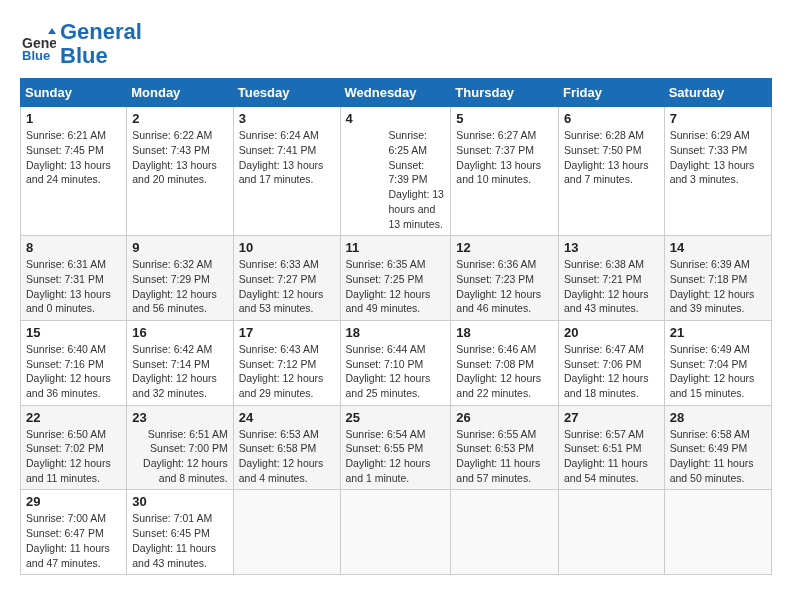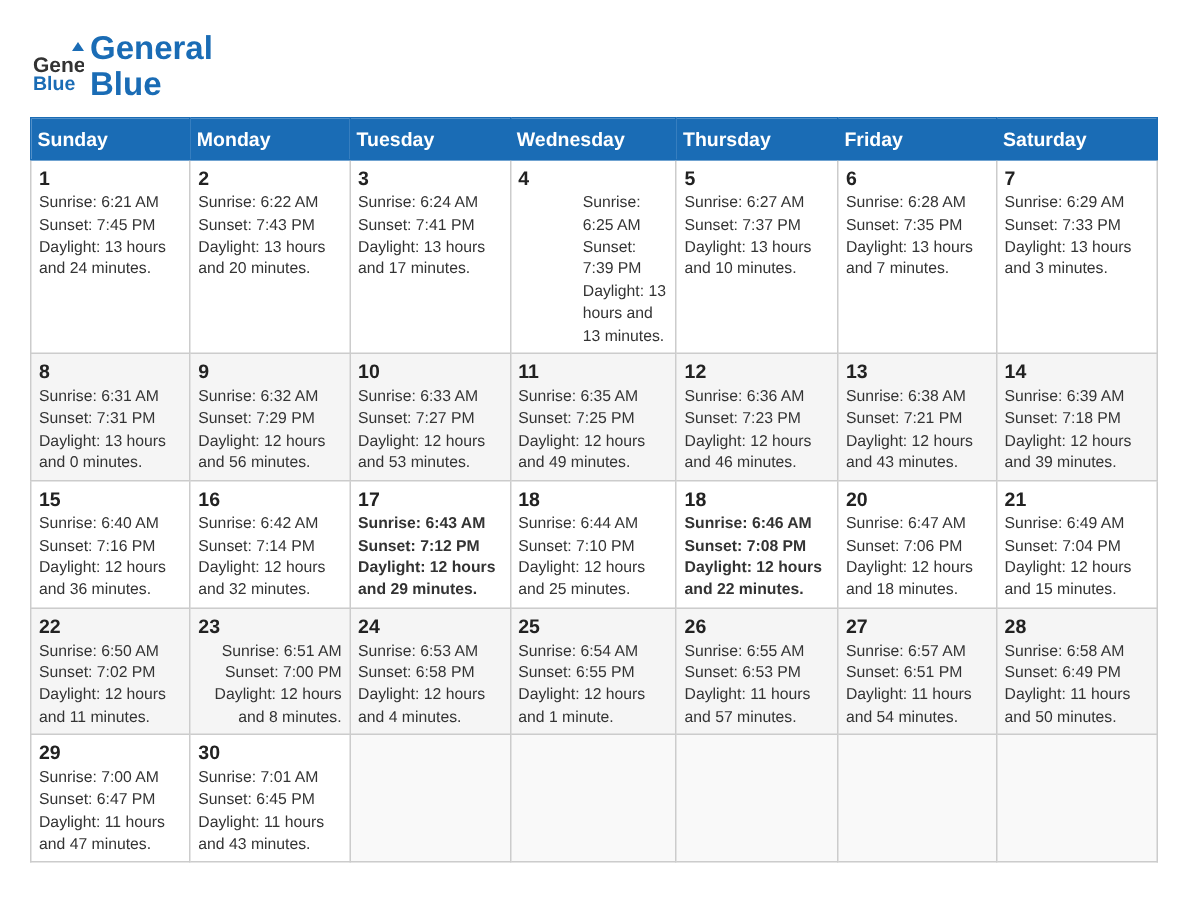--- a/index.html
+++ b/index.html
@@ -149,21 +149,21 @@
         </td>
         <td>
           <span class="day-num">5</span>
           <div class="day-info" style="white-space: pre-line;">Sunrise: 6:27 AM
 Sunset: 7:37 PM
 Daylight: 13 hours and 10 minutes.</div>
         </td>
         <td>
           <span class="day-num">6</span>
           <div class="day-info" style="white-space: pre-line;">Sunrise: 6:28 AM
-Sunset: 7:35 PM
+Sunset: 7:50 PM
 Daylight: 13 hours and 7 minutes.</div>
         </td>
         <td>
           <span class="day-num">7</span>
           <div class="day-info" style="white-space: pre-line;">Sunrise: 6:29 AM
 Sunset: 7:33 PM
 Daylight: 13 hours and 3 minutes.</div>
         </td>
       </tr>
       <tr>
@@ -218,33 +218,33 @@
 Daylight: 12 hours and 36 minutes.</div>
         </td>
         <td>
           <span class="day-num">16</span>
           <div class="day-info" style="white-space: pre-line;">Sunrise: 6:42 AM
 Sunset: 7:14 PM
 Daylight: 12 hours and 32 minutes.</div>
         </td>
         <td>
           <span class="day-num">17</span>
-          <div class="day-info" style="white-space: pre-line; font-weight: bold;">Sunrise: 6:43 AM
+          <div class="day-info" style="white-space: pre-line;">Sunrise: 6:43 AM
 Sunset: 7:12 PM
 Daylight: 12 hours and 29 minutes.</div>
         </td>
         <td>
           <span class="day-num">18</span>
           <div class="day-info" style="white-space: pre-line;">Sunrise: 6:44 AM
 Sunset: 7:10 PM
 Daylight: 12 hours and 25 minutes.</div>
         </td>
         <td>
           <span class="day-num">18</span>
-          <div class="day-info" style="white-space: pre-line; font-weight: bold;">Sunrise: 6:46 AM
+          <div class="day-info" style="white-space: pre-line;">Sunrise: 6:46 AM
 Sunset: 7:08 PM
 Daylight: 12 hours and 22 minutes.</div>
         </td>
         <td>
           <span class="day-num">20</span>
           <div class="day-info" style="white-space: pre-line;">Sunrise: 6:47 AM
 Sunset: 7:06 PM
 Daylight: 12 hours and 18 minutes.</div>
         </td>
         <td>

